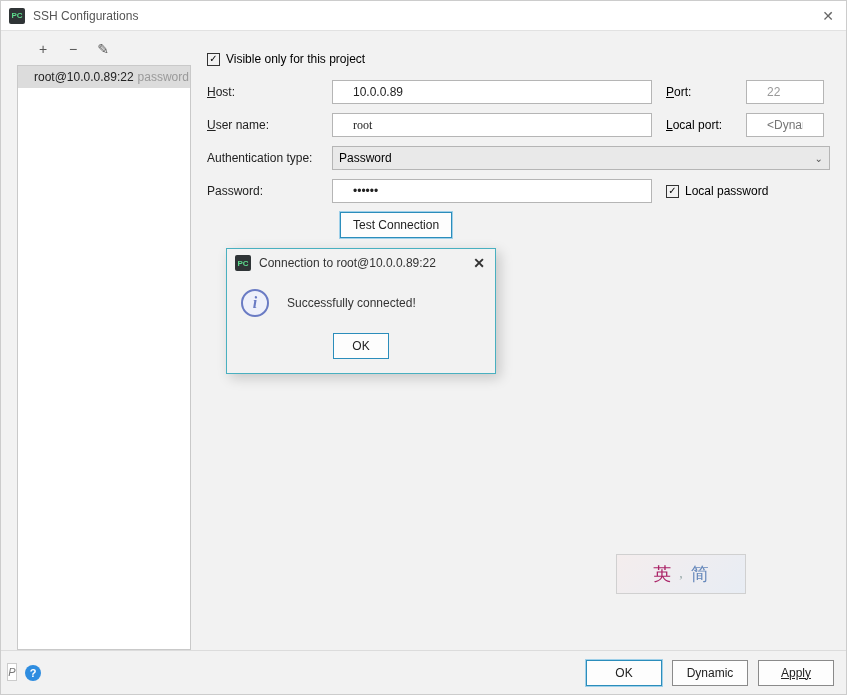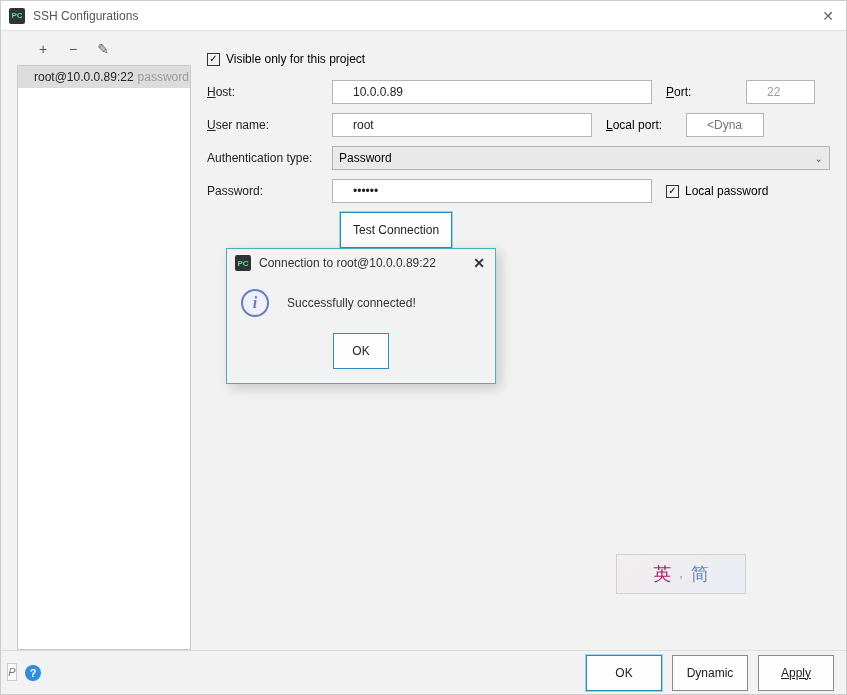--- a/index.html
+++ b/index.html
@@ -21,31 +21,31 @@
   .sidebar-item .host { color: #222; }
   .sidebar-item .suffix { color: #9a9a9a; margin-left: 4px; }
 
   .form { flex: 1; padding: 8px 16px 0 16px; position: relative; }
   .row { display: flex; align-items: center; margin-bottom: 9px; min-height: 24px; }
   .checkbox { width: 13px; height: 13px; border: 1px solid #333; display: inline-flex; align-items: center; justify-content: center; margin-right: 6px; font-size: 10px; line-height: 1; }
   .label { width: 125px; color: #222; }
   .label.u::first-letter { text-decoration: underline; }
   .input { height: 24px; border: 1px solid #b5b5b5; background: #fff; padding: 2px 20px; color: #222; }
   .input-host { width: 320px; }
-  .input-port { width: 69px; }
-  .input-user { width: 260px; }
+  .input-port { width: 78px; }
+  .input-user { width: 320px; font-family: Liberation Serif, serif; }
   .input-localport { width: 78px; color: #9a9a9a; }
   .gap { width: 14px; }
   .label-small { width: 80px; color: #000000; }
   .label-small.u::first-letter { text-decoration: underline; }
 
   .select { height: 24px; border: 1px solid #b5b5b5; background: #e9e9e9; padding: 2px 6px; flex: 1; display: flex; align-items: center; justify-content: space-between; }
   .select .caret { color: #555; font-size: 10px; }
 
-  .btn { height: 36px; border: 1px solid #8a8a8a; background: #fdfdfd; padding: 3px 12px; color: #222; cursor: default; display: inline-flex; align-items: center; justify-content: center; min-width: 70px; }
+  .btn { height: 26px; border: 1px solid #8a8a8a; background: #fdfdfd; padding: 3px 12px; color: #222; cursor: default; display: inline-flex; align-items: center; justify-content: center; min-width: 70px; }
   .btn.primary { border: 1px solid #2b8dbb; outline: 1px solid #9fd0e9; outline-offset: 0; }
   .test-btn { margin-left: 133px; }
 
   .save-pw-wrap { display: flex; align-items: center; margin-left: 14px; }
 
   .footer { position: absolute; left: 0; right: 0; bottom: 0; height: 44px; border-top: 1px solid #dcdcdc; background: #f2f2f2; display: flex; align-items: center; padding: 0 12px; }
   .help-icon { width: 16px; height: 16px; border-radius: 50%; background: #2f8de0; color: #fff; display: flex; align-items: center; justify-content: center; font-size: 11px; font-weight: bold; margin-left: 12px; }
   .p-badge { position:absolute; left:6px; top:12px; width:10px; height:18px; border:1px solid #ccc; background:#fff; color:#777; font-style:italic; display:flex; align-items:center; justify-content:center; font-size:11px;}
   .footer-spacer { flex: 1; }
   .footer-btns { display: flex; gap: 10px; }

